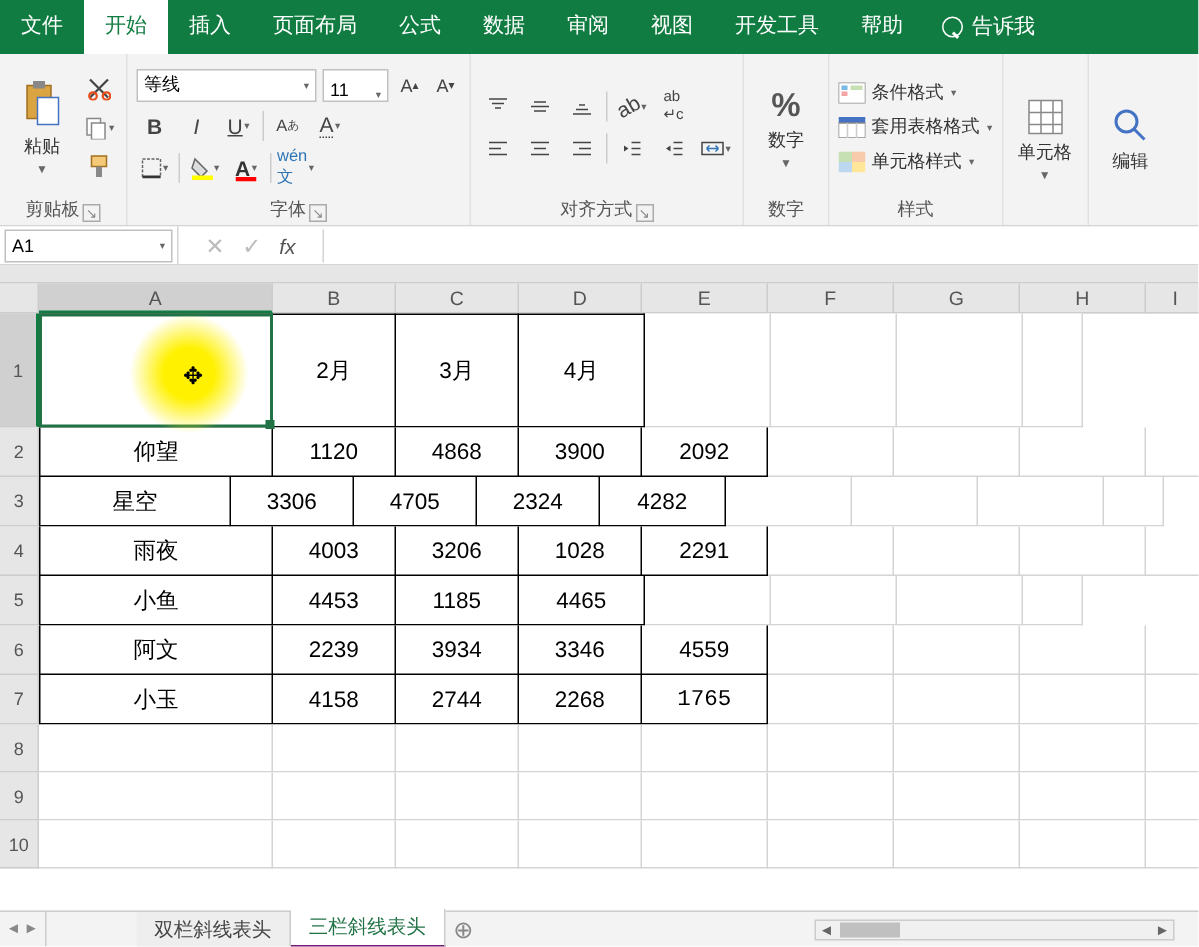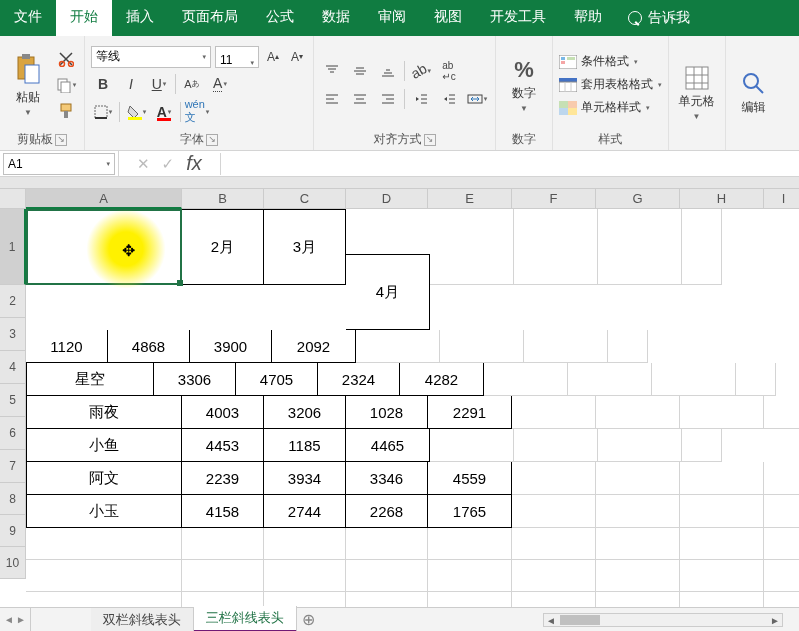--- a/index.html
+++ b/index.html
@@ -6,38 +6,38 @@
   body { width: 799px; height: 631px; overflow: hidden; background: #fff; position: relative; }
   .titlebar { background: #107c41; height: 36px; display: flex; align-items: stretch; color: #fff; font-size: 14px; }
   .tab { padding: 8px 14px; cursor: pointer; }
   .tab.active { background: #fff; color: #107c41; }
   .tellme { display: flex; align-items: center; gap: 6px; padding: 8px 12px; }
   .tellme-icon { width: 14px; height: 14px; border: 1.5px solid #fff; border-radius: 50%; position: relative; }
   .tellme-icon::after { content: ""; position: absolute; width: 2px; height: 5px; background: #fff; bottom: -2px; left: 7px; transform: rotate(-45deg); }
   .ribbon { height: 115px; background: #f3f3f3; border-bottom: 1px solid #d4d4d4; display: flex; }
   .group { border-right: 1px solid #e1e1e1; display: flex; flex-direction: column; padding: 4px 6px 2px 6px; }
   .group-body { flex: 1; display: flex; gap: 4px; }
-  .group-label { text-align: center; font-size: 12px; color: #555; padding-top: 2px; display: flex; justify-content: center; align-items: center; gap: 2px; }
+  .group-label { text-align: center; font-size: 12px; color: #555; padding-top: 2px; display: flex; justify-content: center; align-items: flex-end; gap: 2px; }
   .expand-icon { font-size: 9px; color: #888; border: 1px solid #aaa; width: 12px; height: 12px; display: inline-flex; align-items: center; justify-content: center; line-height: 1; }
   .big-btn { display: flex; flex-direction: column; align-items: center; justify-content: center; width: 44px; gap: 2px; font-size: 12px; color: #333; }
   .big-btn .arrow { font-size: 8px; color: #666; }
   .col { display: flex; flex-direction: column; gap: 2px; justify-content: center; }
   .row { display: flex; gap: 4px; align-items: center; }
   .icon-btn { width: 24px; height: 24px; display: flex; align-items: center; justify-content: center; font-size: 14px; color: #444; }
   .icon-btn.small { width: 20px; height: 20px; font-size: 12px; }
   .dd-arrow { font-size: 7px; color: #666; margin-left: 1px; }
   .font-select { width: 120px; height: 22px; border: 1px solid #c0c0c0; background: #fff; font-size: 12px; padding: 0 4px; display: flex; align-items: center; justify-content: space-between; }
   .size-select { width: 44px; height: 22px; border: 1px solid #c0c0c0; background: #fff; font-size: 12px; padding: 0 4px; display: flex; align-items: flex-end; justify-content: space-between; }
   svg { display: block; }
   .style-list { font-size: 12px; color: #333; display: flex; flex-direction: column; gap: 6px; justify-content: center; }
   .style-item { display: flex; align-items: center; gap: 4px; }
   .namebox-row { height: 26px; border-bottom: 1px solid #d4d4d4; display: flex; align-items: center; background: #fff; }
   .namebox { width: 112px; height: 22px; border: 1px solid #c0c0c0; margin: 0 3px; font-size: 12px; padding: 0 4px; display: flex; align-items: center; justify-content: space-between; background: #fff; }
   .fx-btns { display: flex; align-items: center; gap: 12px; padding: 0 18px; color: #888; font-size: 15px; }
-  .fx { font-style: italic; color: #555; font-size: 20px; }
+  .fx { font-style: italic; color: #555; font-size: 14px; }
   .formula-bar { flex: 1; height: 22px; border-left: 1px solid #d4d4d4; }
   .spacer-row { height: 12px; background: #e6e6e6; border-bottom: 1px solid #ccc; }
   .sheet { display: flex; }
   .row-headers { display: flex; flex-direction: column; }
   .corner { width: 26px; height: 20px; background: #e6e6e6; border-right: 1px solid #ccc; border-bottom: 1px solid #ccc; }
   .row-hdr { width: 26px; background: #e6e6e6; border-right: 1px solid #ccc; border-bottom: 1px solid #ccc; display: flex; align-items: center; justify-content: center; font-size: 12px; color: #555; }
   .grid-area { position: relative; flex: 1; }
   .col-headers { display: flex; height: 20px; }
   .col-hdr { background: #e6e6e6; border-right: 1px solid #ccc; border-bottom: 1px solid #ccc; display: flex; align-items: center; justify-content: center; font-size: 13px; color: #555; }
   .col-hdr.sel { background: #d0d0d0; border-bottom: 2px solid #107c41; }
@@ -401,27 +401,28 @@
         <div class="col-hdr" style="width: 84px;">F</div>
         <div class="col-hdr" style="width: 84px;">G</div>
         <div class="col-hdr" style="width: 84px;">H</div>
         <div class="col-hdr" style="width: 40px;">I</div>
       </div>
     <div class="cells" id="cells">
         <div class="cell-row">
           <div class="cell b bt bl" style="width: 156px; height: 76px;"></div>
           <div class="cell b bt" style="width: 82px; height: 76px;">2月</div>
           <div class="cell b bt" style="width: 82px; height: 76px;">3月</div>
-          <div class="cell b bt" style="width: 84px; height: 76px; margin-top: 45px;">4月</div>
+          <div class="cell b bt" style="width: 84px; height: 76px;">4月</div>
           <div class="cell" style="width: 84px; height: 76px;"></div>
           <div class="cell" style="width: 84px; height: 76px;"></div>
           <div class="cell" style="width: 84px; height: 76px;"></div>
           <div class="cell" style="width: 40px; height: 76px;"></div>
         </div>
         <div class="cell-row">
+          <div class="cell b bl" style="width: 156px; height: 33px;">仰望</div>
           <div class="cell b" style="width: 82px; height: 33px;">1120</div>
           <div class="cell b" style="width: 82px; height: 33px;">4868</div>
           <div class="cell b" style="width: 82px; height: 33px;">3900</div>
           <div class="cell b" style="width: 84px; height: 33px;">2092</div>
           <div class="cell" style="width: 84px; height: 33px;"></div>
           <div class="cell" style="width: 84px; height: 33px;"></div>
           <div class="cell" style="width: 84px; height: 33px;"></div>
           <div class="cell" style="width: 40px; height: 33px;"></div>
         </div>
         <div class="cell-row">
@@ -465,21 +466,21 @@
           <div class="cell" style="width: 84px; height: 33px;"></div>
           <div class="cell" style="width: 84px; height: 33px;"></div>
           <div class="cell" style="width: 84px; height: 33px;"></div>
           <div class="cell" style="width: 40px; height: 33px;"></div>
         </div>
         <div class="cell-row">
           <div class="cell b bl" style="width: 156px; height: 33px;">小玉</div>
           <div class="cell b" style="width: 82px; height: 33px;">4158</div>
           <div class="cell b" style="width: 82px; height: 33px;">2744</div>
           <div class="cell b" style="width: 82px; height: 33px;">2268</div>
-          <div class="cell b" style="width: 84px; height: 33px;">1765</div>
+          <div class="cell b" style="width: 84px; height: 33px; font-family: Liberation Mono, monospace;">1765</div>
           <div class="cell" style="width: 84px; height: 33px;"></div>
           <div class="cell" style="width: 84px; height: 33px;"></div>
           <div class="cell" style="width: 84px; height: 33px;"></div>
           <div class="cell" style="width: 40px; height: 33px;"></div>
         </div>
         <div class="cell-row">
           <div class="cell" style="width: 156px; height: 32px;"></div>
           <div class="cell" style="width: 82px; height: 32px;"></div>
           <div class="cell" style="width: 82px; height: 32px;"></div>
           <div class="cell" style="width: 82px; height: 32px;"></div>

